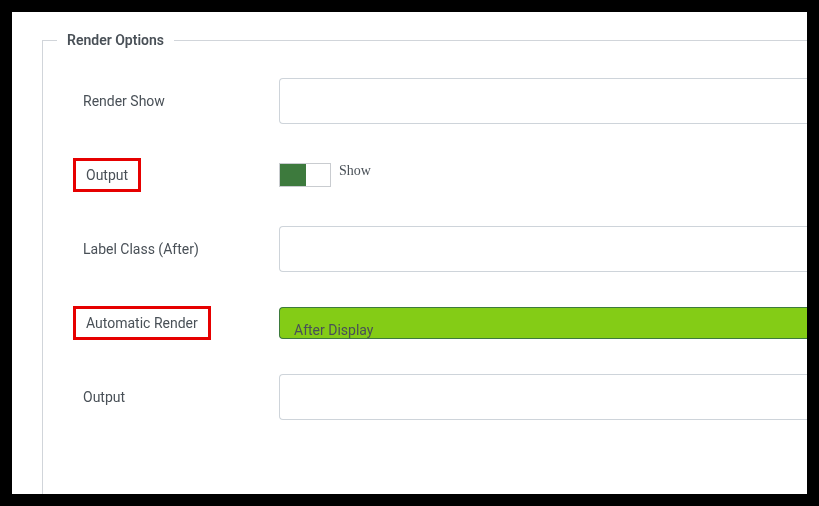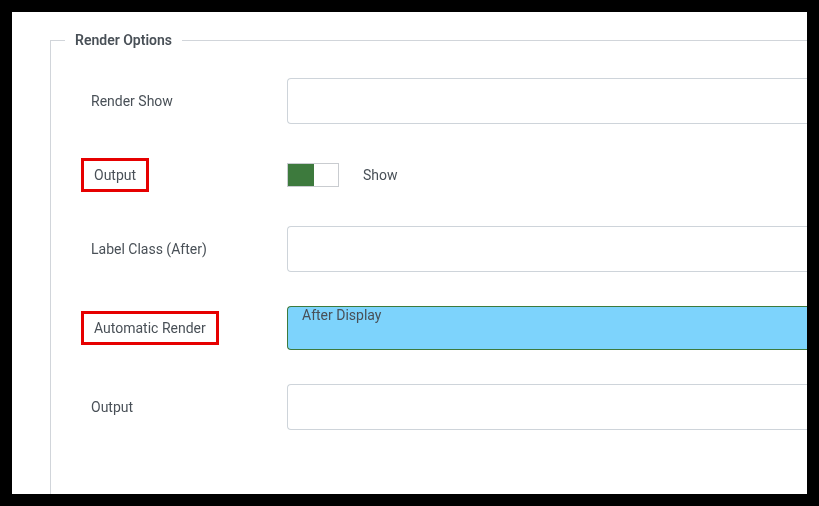--- a/index.html
+++ b/index.html
@@ -12,21 +12,21 @@
     width:819px;
     height:506px;
     background:#000;
     position:relative;
     overflow:hidden;
   }
   .inner {
     position:absolute;
     top:12px; left:12px; right:12px; bottom:12px;
     background:#fff;
-    padding:20px 0 0 38px;
+    padding:20px 0 0 30px;
     overflow:hidden;
   }
   fieldset.render-options {
     border:1px solid #d1d5da;
     border-right:none;
     border-bottom:none;
     margin:0;
     padding:30px 0 0 0;
     position:relative;
     height:100%;
@@ -66,35 +66,35 @@
     border-right:none;
     border-radius:4px 0 0 4px;
     background:#fff;
     padding:0 14px;
     font-size:14px;
     color:#495057;
     outline:none;
   }
   .select-box {
     width:100%;
-    height:44px;
+    height:32px;
     border:1px solid #3d7a3d;
     border-right:none;
     border-radius:4px 0 0 4px;
-    background:#7dd3fc;
+    background:#84cc16;
     padding:0 14px;
     font-size:14px;
     color:#495057;
     display:flex;
-    align-items:flex-start;
+    align-items:flex-end;
   }
   .toggle-wrap {
     display:flex;
-    align-items:center;
-    gap:24px;
+    gap:8px;
+    font-family:Liberation Serif, serif;
   }
   .toggle {
     width:52px;
     height:24px;
     background:#fff;
     border:1px solid #c9ccd0;
     position:relative;
     display:inline-block;
   }
   .toggle .knob {

